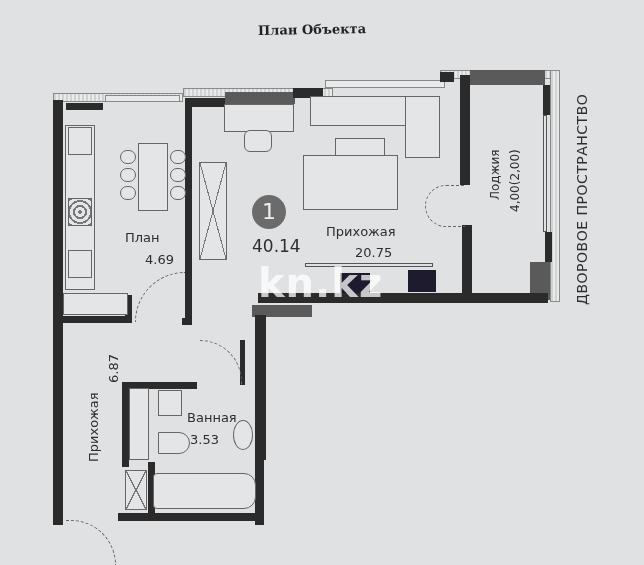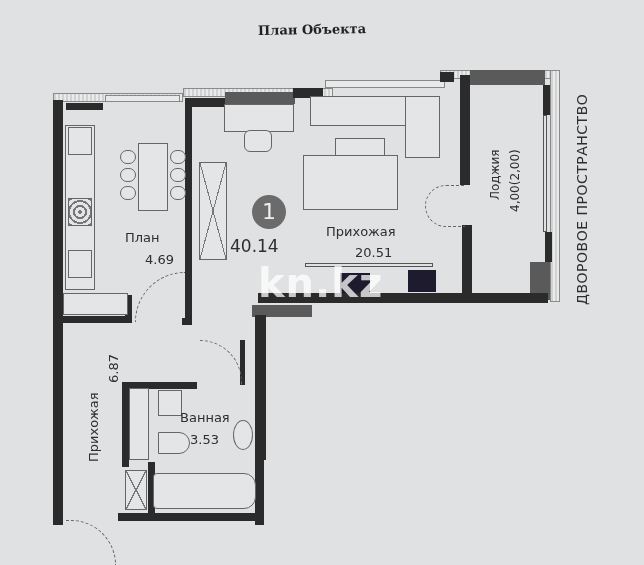--- a/index.html
+++ b/index.html
@@ -77,42 +77,42 @@
 <div class="furn" style="left:310px;top:96px;width:130px;height:30px;"></div>
 <div class="furn" style="left:405px;top:96px;width:35px;height:62px;"></div>
 <div class="furn" style="left:335px;top:138px;width:50px;height:28px;"></div>
 <div class="furn" style="left:303px;top:155px;width:95px;height:55px;"></div>
 <div class="thin" style="left:305px;top:263px;width:128px;height:4px;"></div>
 <div class="dark" style="left:340px;top:273px;width:30px;height:20px;"></div>
 <div class="dark" style="left:408px;top:270px;width:28px;height:22px;"></div>
 <div class="door" style="left:425px;top:185px;width:40px;height:42px;border-radius:40px 0 0 40px;border-right:none;"></div>
 
 <div class="circle" style="left:252px;top:195px;">1</div>
-<div class="label" style="left:230px;top:236px;font-size:17px;">40.14</div>
+<div class="label" style="left:252px;top:236px;font-size:17px;">40.14</div>
 
 <div class="label" style="left:125px;top:230px;">План</div>
 <div class="label" style="left:145px;top:252px;">4.69</div>
 <div class="label" style="left:326px;top:224px;">Прихожая</div>
-<div class="label" style="left:355px;top:245px;">20.51</div>
+<div class="label" style="left:355px;top:245px;">20.75</div>
 
 <div class="thin" style="left:543px;top:115px;width:4px;height:117px;"></div>
 <div class="label vert" style="left:488px;top:200px;font-size:12px;">Лоджия</div>
 <div class="label vert" style="left:508px;top:212px;font-size:12px;">4,00(2,00)</div>
 
 <div class="label vert" style="left:574px;top:305px;font-size:14px;letter-spacing:0.5px;">ДВОРОВОЕ ПРОСТРАНСТВО</div>
 
 <div class="label vert" style="left:86px;top:462px;">Прихожая</div>
 <div class="label vert" style="left:106px;top:383px;">6.87</div>
 
 <div class="door" style="left:200px;top:340px;width:42px;height:45px;border-radius:0 42px 0 0;border-left:none;border-bottom:none;"></div>
 <div class="furn" style="left:158px;top:390px;width:24px;height:26px;"></div>
 <div class="furn" style="left:158px;top:432px;width:32px;height:22px;border-radius:0 12px 12px 0;"></div>
 <div class="furn" style="left:233px;top:420px;width:20px;height:30px;border-radius:50%;"></div>
 <div class="furn" style="left:153px;top:473px;width:103px;height:36px;border-radius:4px 12px 12px 4px;"></div>
 <div class="furn" style="left:125px;top:470px;width:22px;height:40px;background:linear-gradient(to top right,transparent 48%,#777 48%,#777 52%,transparent 52%),linear-gradient(to top left,transparent 48%,#777 48%,#777 52%,transparent 52%),#e4e5e6;"></div>
 <div class="furn" style="left:129px;top:388px;width:20px;height:72px;"></div>
 
-<div class="label" style="left:180px;top:410px;">Ванная</div>
+<div class="label" style="left:187px;top:410px;">Ванная</div>
 <div class="label" style="left:190px;top:432px;">3.53</div>
 
 <div class="door" style="left:66px;top:520px;width:50px;height:45px;border-radius:0 50px 0 0;border-left:none;border-bottom:none;"></div>
 
 <div class="wm">kn.kz</div>
 
 </body></html>

